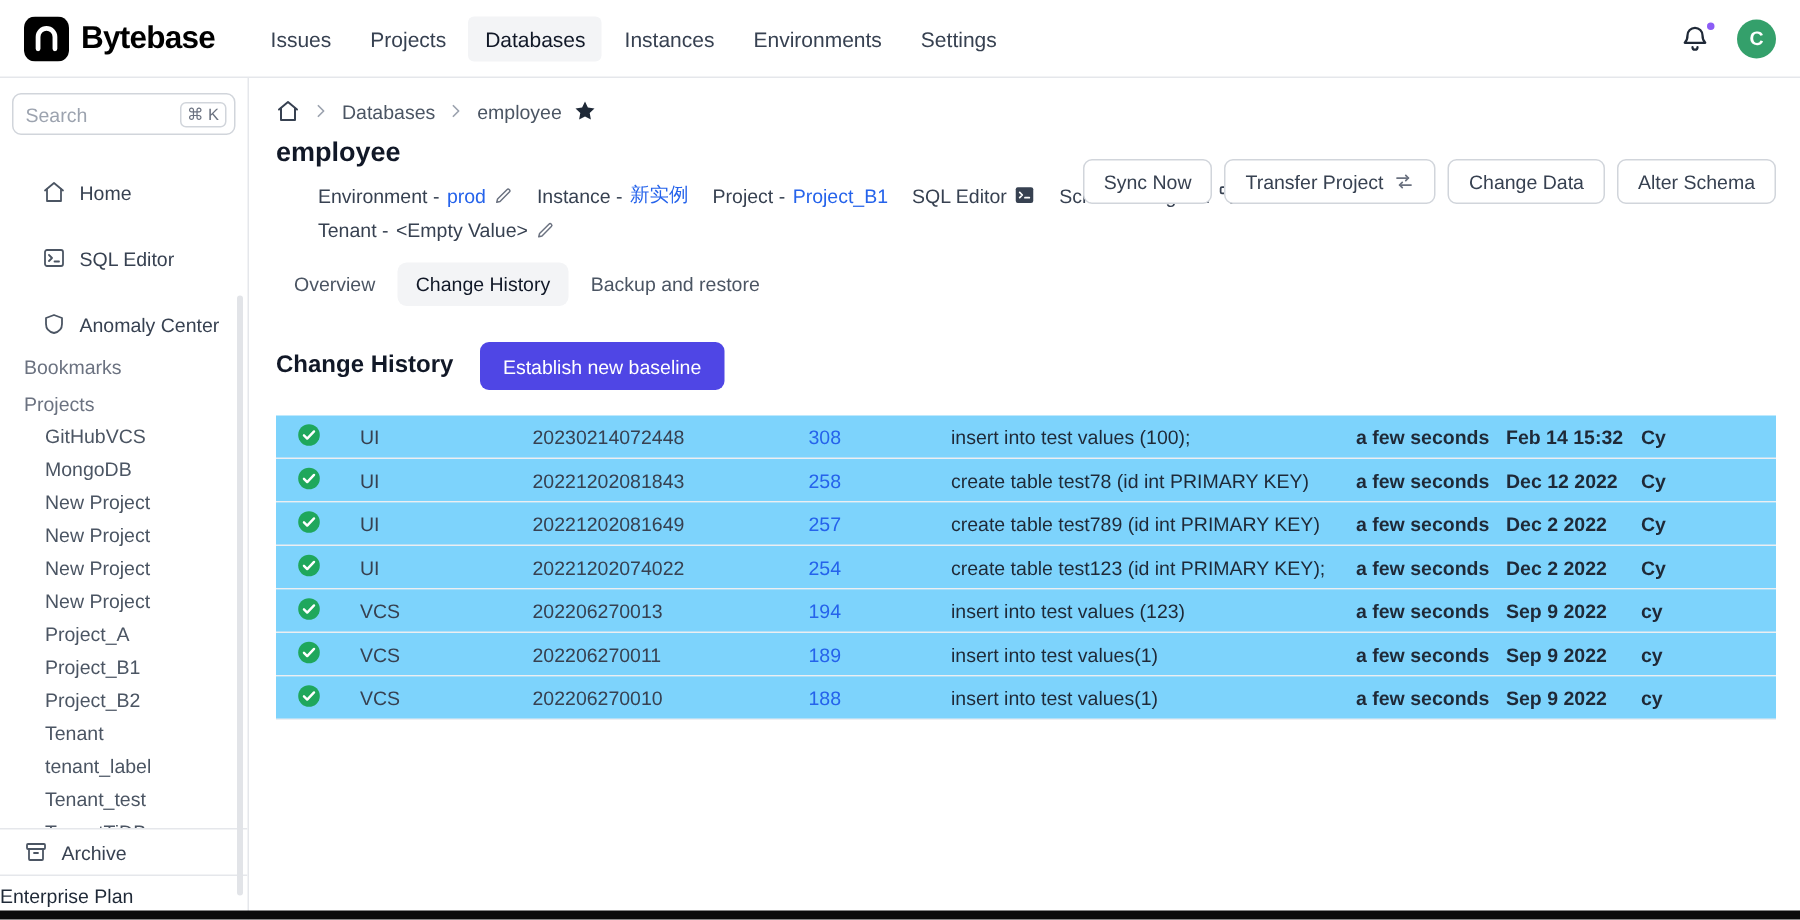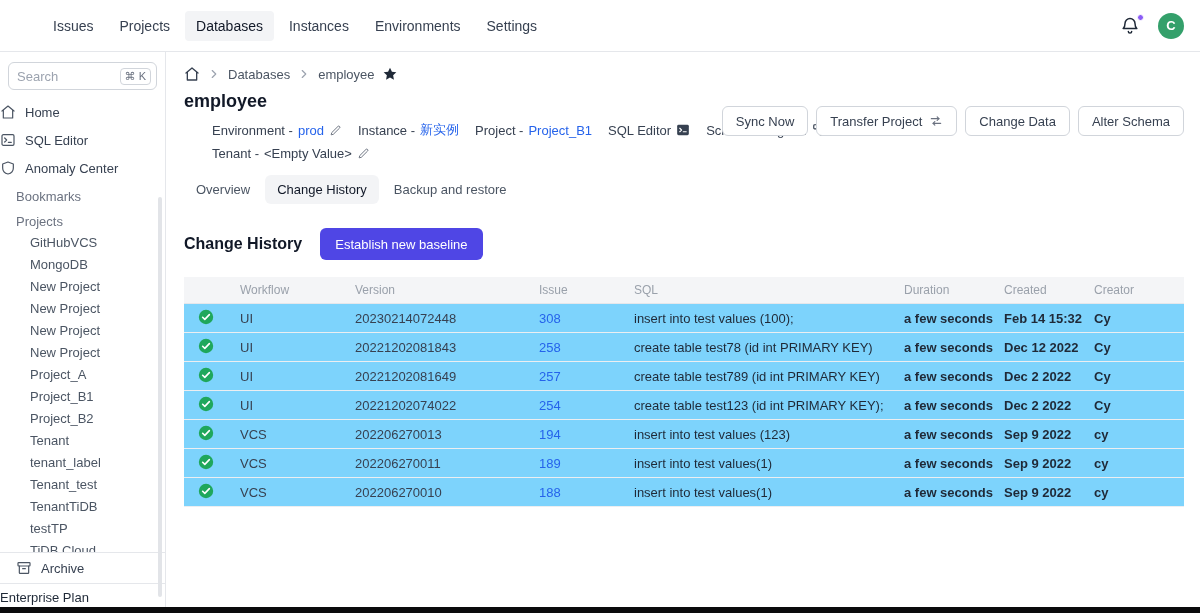--- a/index.html
+++ b/index.html
@@ -34,22 +34,22 @@
   .main { flex:1; position:relative; padding:0 16px 0 18px; overflow:hidden; }
 
   
   .search-box { margin:10px 8px 8px; height:28px; border:1px solid #d1d5db; border-radius:6px;
     display:flex; align-items:center; padding:0 5px 0 8px; background:#fff; }
   .search-box input { flex:1; min-width:0; border:none; outline:none; font-size:13px; color:#374151;
     font-family:inherit; background:transparent; }
   .search-box input::placeholder { color:#9ca3af; }
   .kbd { font-size:11px; color:#6b7280; border:1px solid #d1d5db; border-radius:4px;
     padding:1px 4px; background:#fff; white-space:nowrap; }
-  .sn-item { height:28px; display:flex; align-items:center; gap:9px; padding:0 0;
-    font-size:13px; color:#374151; white-space:nowrap; }
+  .sn-item { height:28px; display:flex; align-items:center; gap:9px; padding:0 28px;
+    font-size:13px; color:#374151; white-space:nowrap;margin-top:16px; }
   .sn-item .icn { color:#4b5563; }
   .section-label { padding:7px 16px 3px; font-size:13px; color:#6b7280; }
   .proj-list { flex:1; min-height:0; overflow:hidden; }
   .proj-item { height:22px; line-height:22px; padding:0 8px 0 30px; font-size:13px;
     color:#4b5563; white-space:nowrap; overflow:hidden; text-overflow:ellipsis; }
   .side-bottom { margin-top:auto; }
   .divider { border-top:1px solid #e5e7eb; }
   .archive-item { height:30px; display:flex; align-items:center; gap:9px; padding:0 16px;
     font-size:13px; color:#374151; }
   .plan { padding:6px 0 8px; font-size:13px; color:#1f2937; }
@@ -95,20 +95,29 @@
   .td.sql { color:#1f2937; }
   .td.strong { font-weight:600; color:#1f2937; }
   .td.issue { color:#2563eb; font-weight:500; }
 
   .bottom-strip { position:fixed; left:0; right:0; bottom:0; height:6px; background:#0b0b0c; }
 </style>
 </head>
 <body>
 
 <header class="topbar" data-interactable="false">
+  <div class="logo" data-interactable="true">
+    <span class="logo-mark" data-interactable="false">
+      <svg viewBox="0 0 32 32">
+          <rect width="32" height="32" rx="8" fill="#000"></rect>
+          <path d="M10 23V14.5a6 6 0 0 1 12 0V23" stroke="#fff" stroke-width="3.4" fill="none" stroke-linecap="round"></path>
+        </svg>
+    </span>
+    <span class="brand" data-interactable="false">Bytebase</span>
+  </div>
   <nav class="top-nav" id="top-nav" data-interactable="false">
       <div class="tn-item" data-interactable="true">Issues</div>
       <div class="tn-item" data-interactable="true">Projects</div>
       <div class="tn-item active" data-interactable="true">Databases</div>
       <div class="tn-item" data-interactable="true">Instances</div>
       <div class="tn-item" data-interactable="true">Environments</div>
       <div class="tn-item" data-interactable="true">Settings</div>
     </nav>
   <div class="top-right" data-interactable="false">
     <div class="bell" data-interactable="true">
@@ -305,30 +314,20 @@
         <div class="tab active" data-interactable="true">Change History</div>
         <div class="tab" data-interactable="true">Backup and restore</div>
       </div>
 
     <div class="section-row" data-interactable="false">
       <h2 class="section-title" data-interactable="false">Change History</h2>
       <button class="btn-primary" data-interactable="true">Establish new baseline</button>
     </div>
 
     <div class="history-table" id="history-table" data-interactable="false">
-        <div class="trow thead" data-interactable="false">
-          <div class="th" data-interactable="false"></div>
-          <div class="th" data-interactable="false">Workflow</div>
-          <div class="th" data-interactable="false">Version</div>
-          <div class="th" data-interactable="false">Issue</div>
-          <div class="th" data-interactable="false">SQL</div>
-          <div class="th" data-interactable="false">Duration</div>
-          <div class="th" data-interactable="false">Created</div>
-          <div class="th" data-interactable="false">Creator</div>
-        </div>
         <div class="trow" data-interactable="true">
           <div class="td status" data-interactable="false"><span class="icn" data-interactable="false">
               <svg viewBox="0 0 20 20">
                 <circle cx="10" cy="10" r="9" fill="#1fa75c"></circle>
                 <path d="m5.8 10.3 2.7 2.7 5.7-6" stroke="#fff" stroke-width="2" fill="none" stroke-linecap="round" stroke-linejoin="round"></path>
               </svg>
             </span></div>
           <div class="td workflow" data-interactable="false">UI</div>
           <div class="td version" data-interactable="false">20230214072448</div>
           <div class="td issue" data-interactable="true">308</div>

